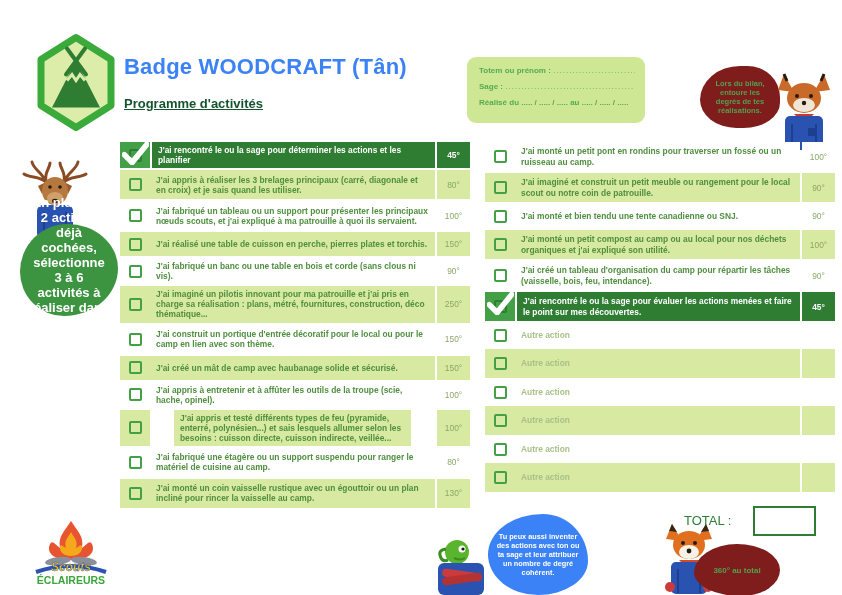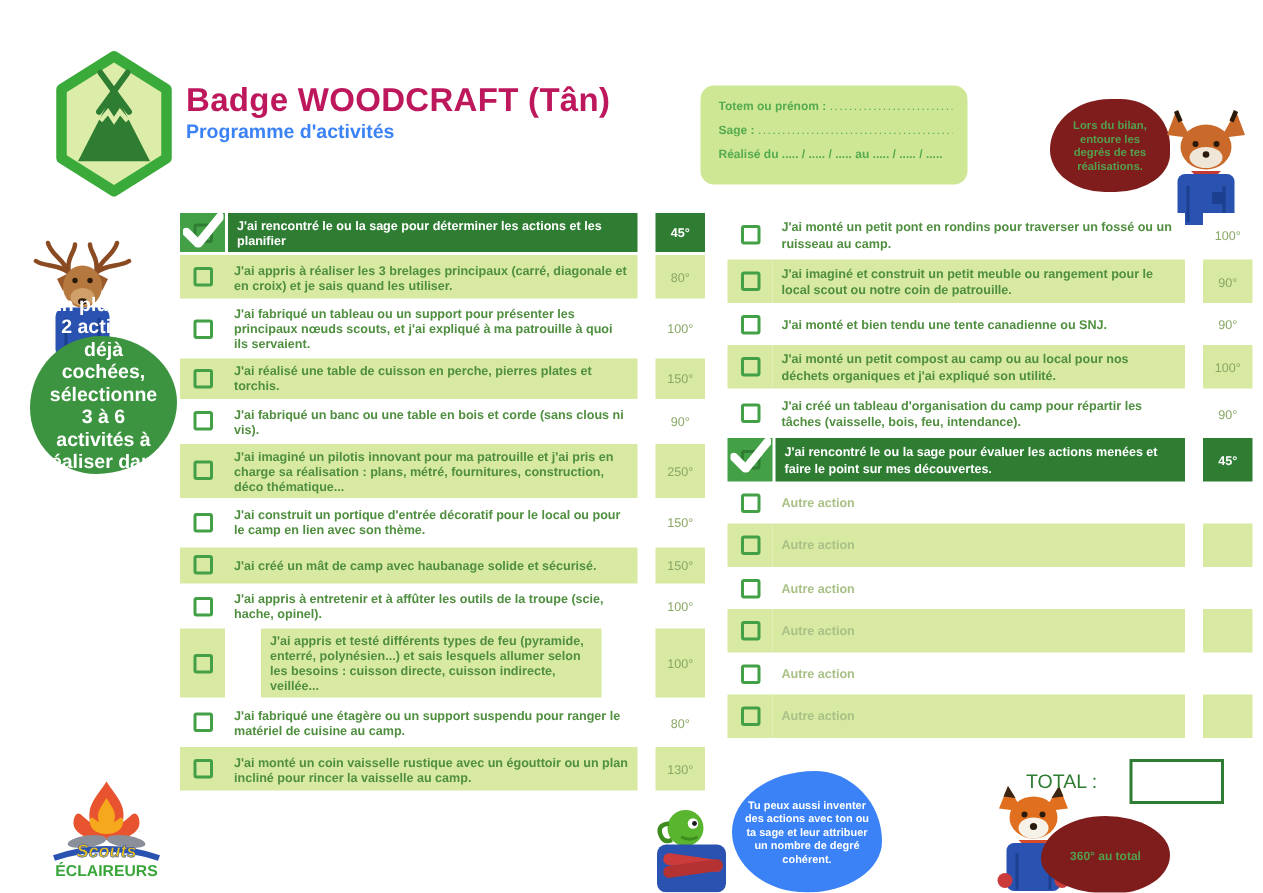--- a/index.html
+++ b/index.html
@@ -2,22 +2,22 @@
 <html><head>
 <meta charset="utf-8">
 <style>
   * { margin:0; padding:0; box-sizing:border-box; }
   html,body { width:842px; height:595px; }
   body { position:relative; background:#fff; font-family:"Liberation Sans", sans-serif; overflow:hidden; }
 
   
   .hex { position:absolute; left:36px; top:33px; width:80px; height:99px; }
   .titles { position:absolute; left:124px; top:54px; }
-  .title { font-size:22px; font-weight:bold; color:#be185d; letter-spacing:.2px; }
-  .subtitle { font-size:13px; font-weight:bold; color:#3b82f6; margin-top:0; }
+  .title { font-size:22px; font-weight:bold; color:#3b82f6; letter-spacing:.2px; }
+  .subtitle { font-size:13px; font-weight:bold; color:#14532d; margin-top:16px;text-decoration:underline; }
 
   .form-box { position:absolute; left:467px; top:57px; width:178px; height:66px;
     background:#cde795; border-radius:9px; padding:9px 10px 6px 12px;
     color:#56ab4f; font-size:8px; font-weight:bold; }
   .form-line { margin-bottom:7px; white-space:nowrap; overflow:hidden; }
   .dots { font-weight:normal; letter-spacing:1px; color:#56ab4f; }
 
   .bubble { position:absolute; display:flex; align-items:center; justify-content:center;
     text-align:center; font-weight:bold; }
   .bubble.light { background:#7f1d1d; color:#53a04e; }
@@ -39,21 +39,21 @@
   .logo { position:absolute; left:28px; top:518px; width:86px; height:72px; }
 
   
   .col { position:absolute; top:142px; width:350px; }
   .col-left { left:120px; }
   .col-right { left:485px; }
   .row { display:flex; align-items:stretch; margin-bottom:2px; }
   .row .cb { width:30px; flex-shrink:0; display:flex; align-items:center; justify-content:center; position:relative; }
   .row .txt { flex:1; display:flex; align-items:center; padding:3px 6px;
     font-size:8.4px; line-height:1.2; color:#4f8f3f; font-weight:bold; }
-  .row .deg { width:33px; flex-shrink:0; margin-left:12px; display:flex; align-items:center;
+  .row .deg { width:33px; flex-shrink:0; margin-left:2px; display:flex; align-items:center;
     justify-content:center; font-size:8.4px; color:#8aa866; }
   .h1 { min-height:24px; } .h2 { min-height:29px; } .h3 { min-height:36px;gap:24px; }
   .white .cb,.white .txt,.white .deg { background:#fff; }
   .green .cb,.green .txt,.green .deg { background:#d8e9a2; }
   .header .txt,.header .deg { background:#2e7d32; color:#fff; }
   .header .deg { font-weight:bold; }
   .header .cb { background:#43a047; margin-right:2px; }
   .box { width:13px; height:13px; border:2px solid #43a047; border-radius:2px; background:transparent; }
   .header .box { border-color:#2e7d32; }
   .bigcheck { position:absolute; width:27px; height:23px; left:2px; top:0px; }

